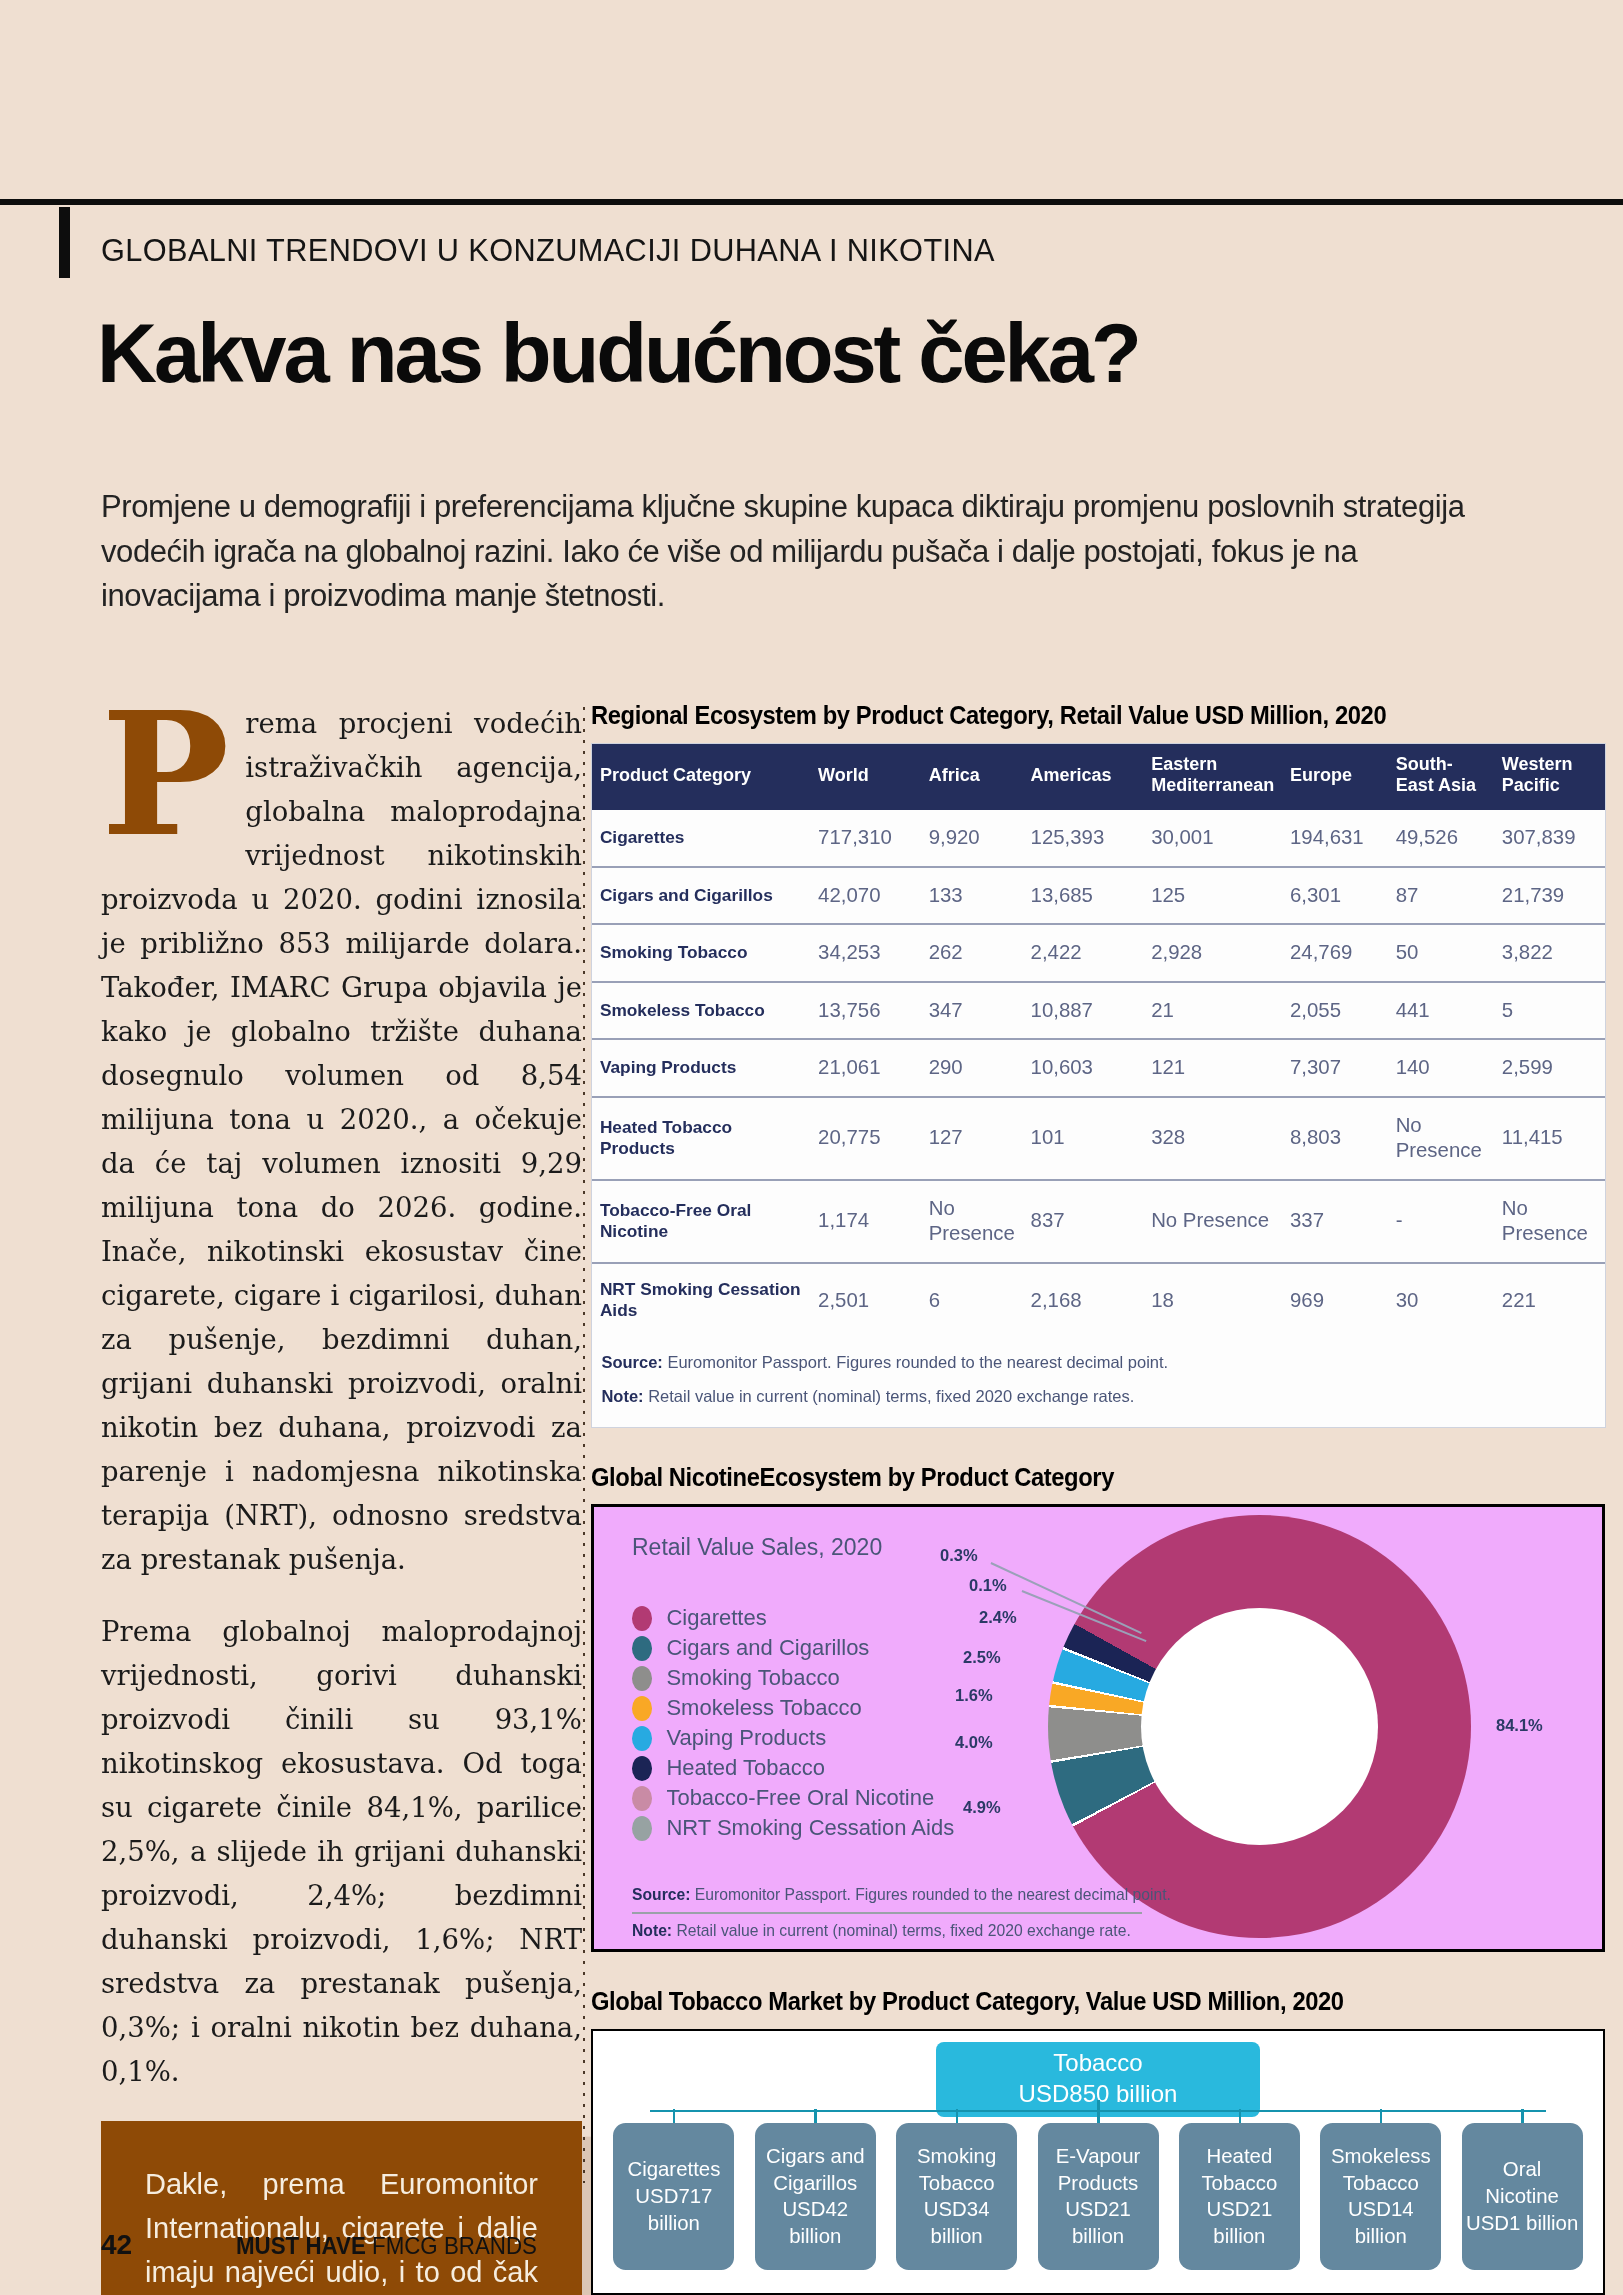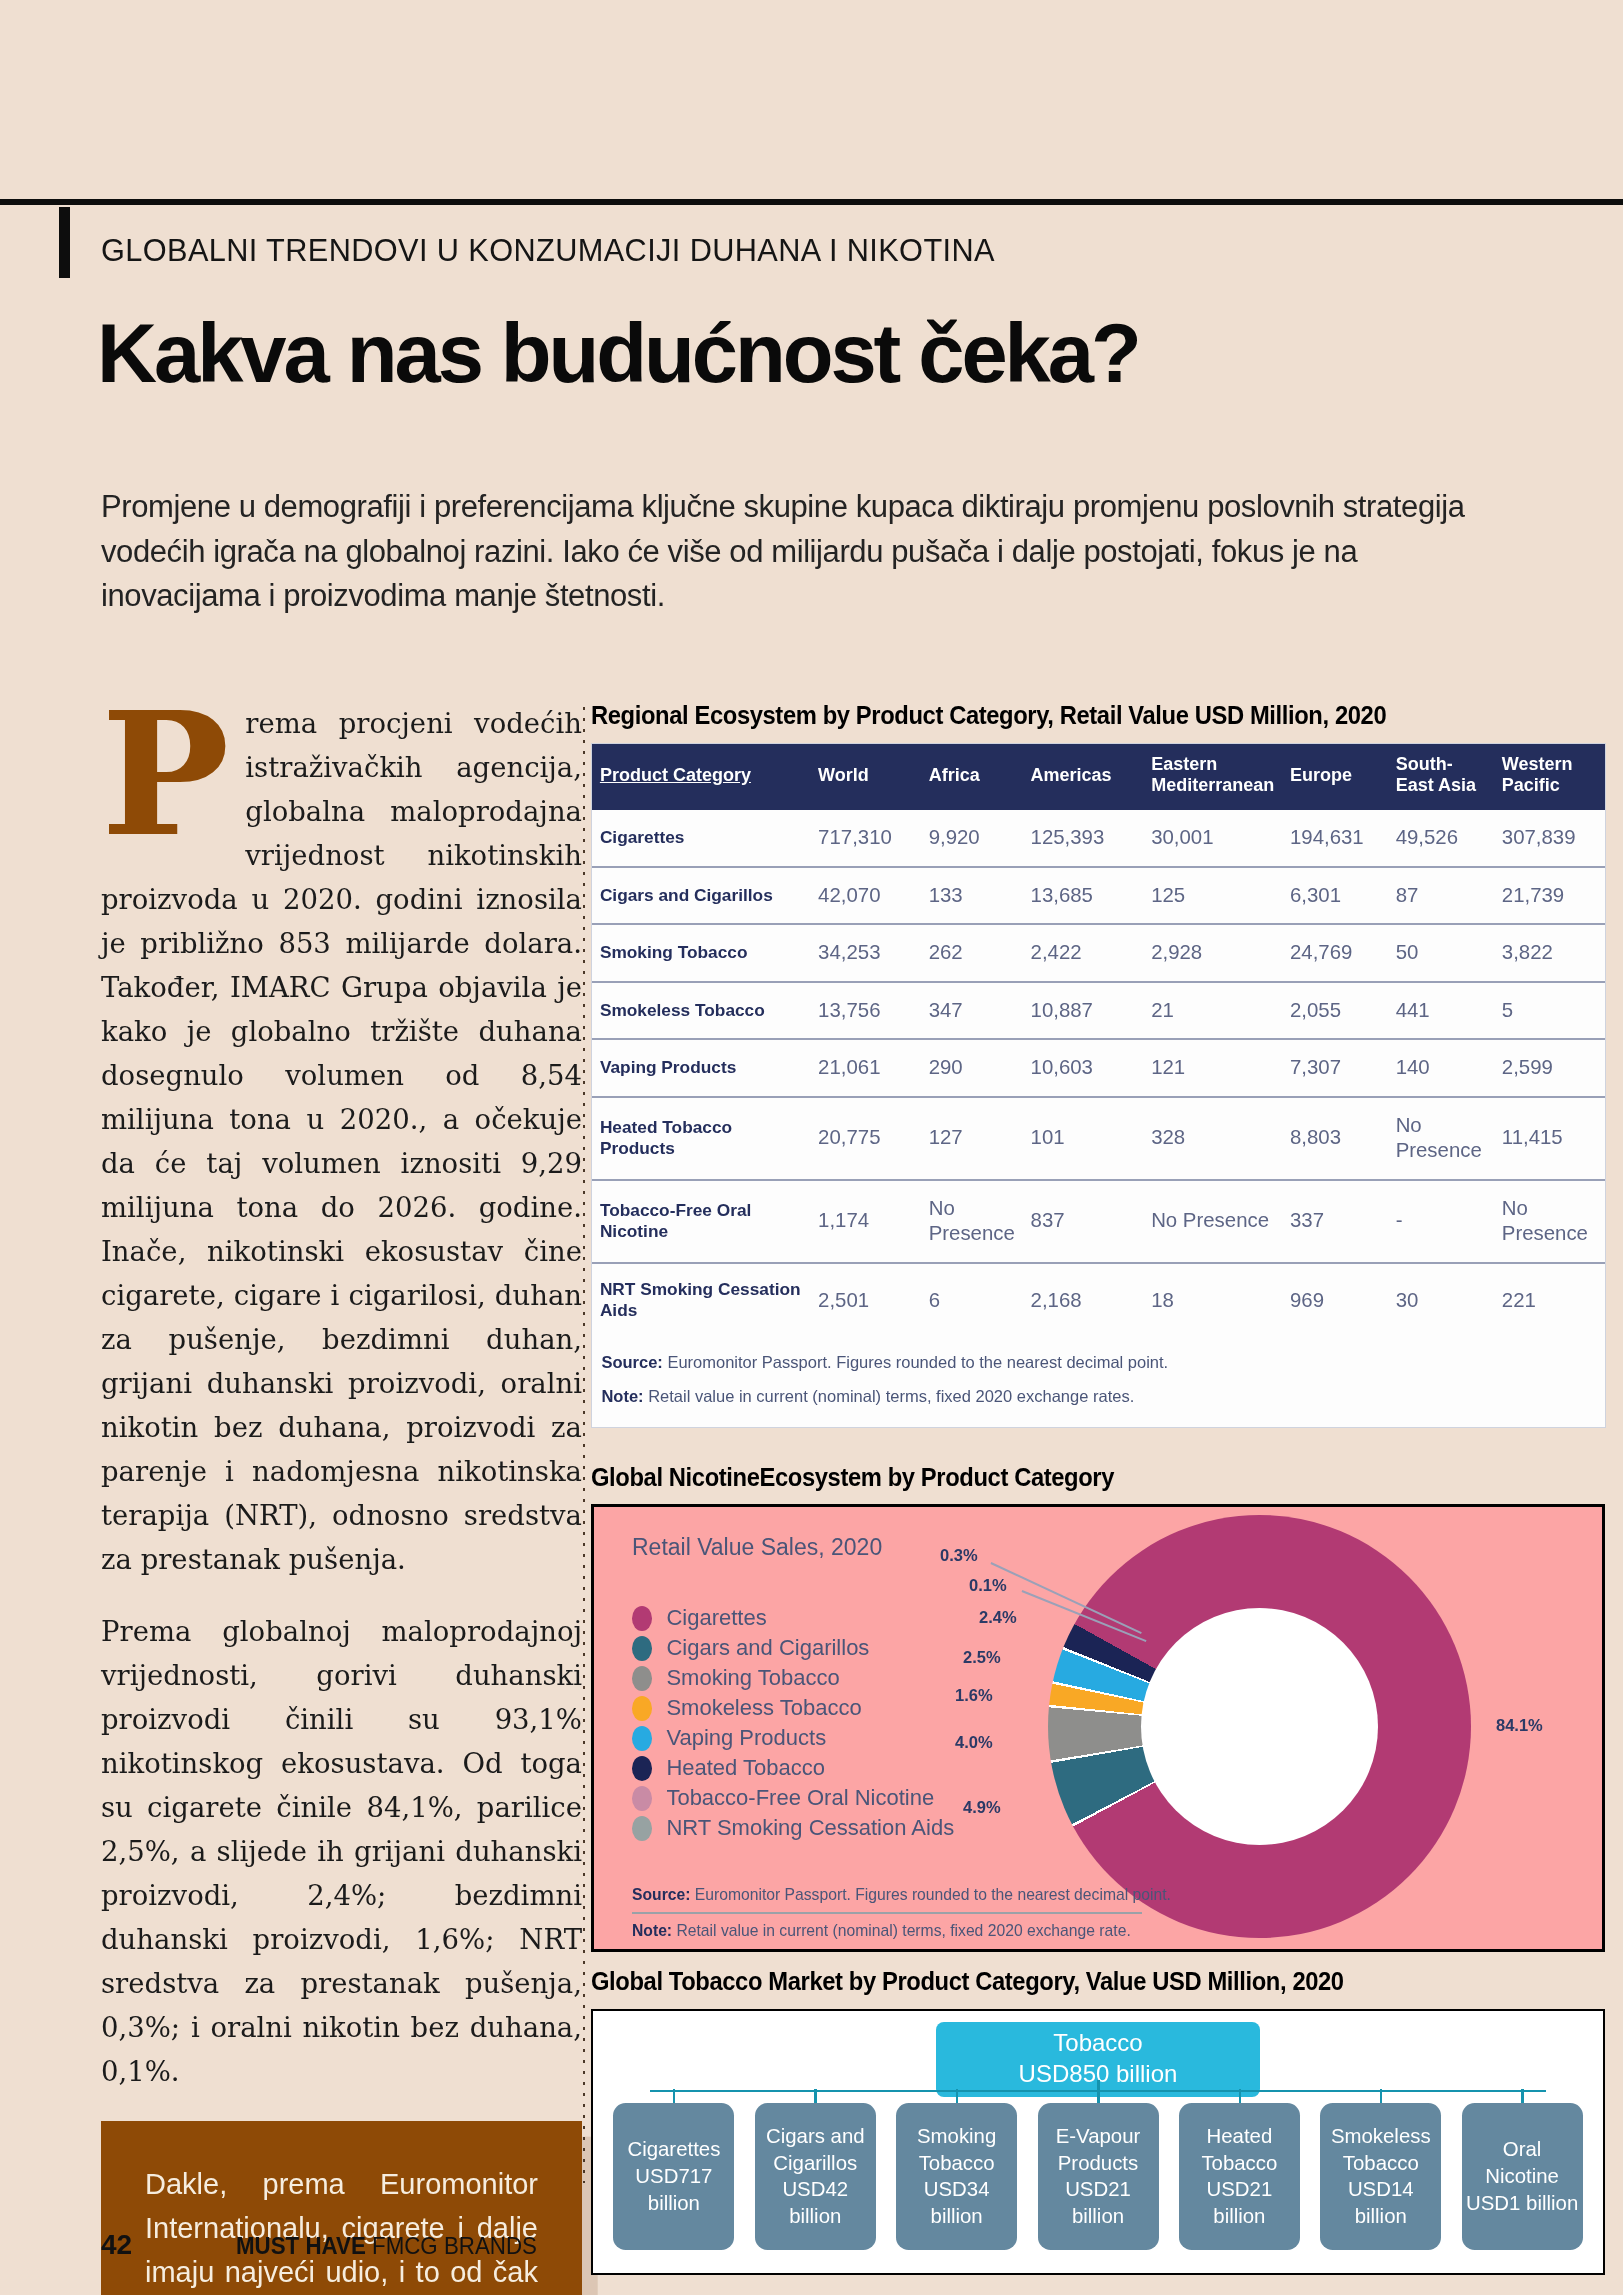--- a/index.html
+++ b/index.html
@@ -44,21 +44,21 @@
   table.regional{width:100%;border-collapse:collapse;}
   table.regional th{background:#242e5c;color:#fff;font-size:18px;font-weight:bold;text-align:left;
     padding:10.2px 7.9px;line-height:1.2;vertical-align:middle;}
   table.regional td{font-size:20.4px;color:#5d6585;padding:15px 7.9px;border-top:2.4px solid #99a0b7;background:#fdfdfd;line-height:1.25;}
   table.regional tr:first-child td{border-top:3.9px solid #242e5c;}
   table.regional td.cat{color:#242e5c;font-weight:bold;font-size:17.3px;}
   .tbl-note{font-size:16.5px;color:#4a5578;margin:15.7px 0 0 9.4px;}
   .tbl-note b{color:#242e5c;}
 
   
-  .chart-box{position:relative;width:1008px;height:442px;border:3.1px solid #000;background:#fca5a5;margin-bottom:15px;}
+  .chart-box{position:relative;width:1008px;height:442px;border:3.1px solid #000;background:#f0abfc;margin-bottom:35px;}
   .chart-sub{position:absolute;left:38px;top:27px;font-size:23px;color:#4a5578;}
   .legend{position:absolute;left:38px;top:96px;list-style:none;margin:0;padding:0;}
   .legend li{display:flex;align-items:center;height:30px;font-size:22px;color:#4a5578;}
   .legend .dot{width:20.4px;height:25px;border-radius:50%;margin-right:14px;flex:0 0 20.4px;}
   .donut{position:absolute;left:454px;top:7.9px;width:423px;height:423px;border-radius:50%;}
   .donut::after{content:"";position:absolute;left:50%;top:50%;width:237px;height:237px;margin:-119px 0 0 -119px;border-radius:50%;background:#fff;}
   .pct{position:absolute;font-size:16.5px;font-weight:bold;color:#2b3a66;white-space:nowrap;}
   .leader{position:absolute;height:1.6px;background:#9aa1b8;transform-origin:left center;}
   .chart-src{position:absolute;left:38px;top:379px;font-size:15.7px;color:#4a5578;}
   .chart-src b, .chart-note b{color:#242e5c;}
@@ -103,21 +103,21 @@
   <div class="col-divider"></div>
 
   <div class="rightcol">
 
     <div class="fig-title">Regional Ecosystem by Product Category, Retail Value USD Million, 2020</div>
 
     <div class="table-panel">
       <table class="regional">
         <thead>
             <tr>
-              <th style="width: 22%; text-decoration: underline;">Product Category</th>
+              <th style="width: 22%;">Product Category</th>
               <th style="width: 11%;">World</th>
               <th style="width: 9.5%;">Africa</th>
               <th style="width: 12%;">Americas</th>
               <th style="width: 13.5%;">Eastern Mediterranean</th>
               <th style="width: 10.5%;">Europe</th>
               <th style="width: 10.5%;">South-East Asia</th>
               <th style="width: 11%;">Western Pacific</th>
             </tr>
           </thead>
         <tbody>

